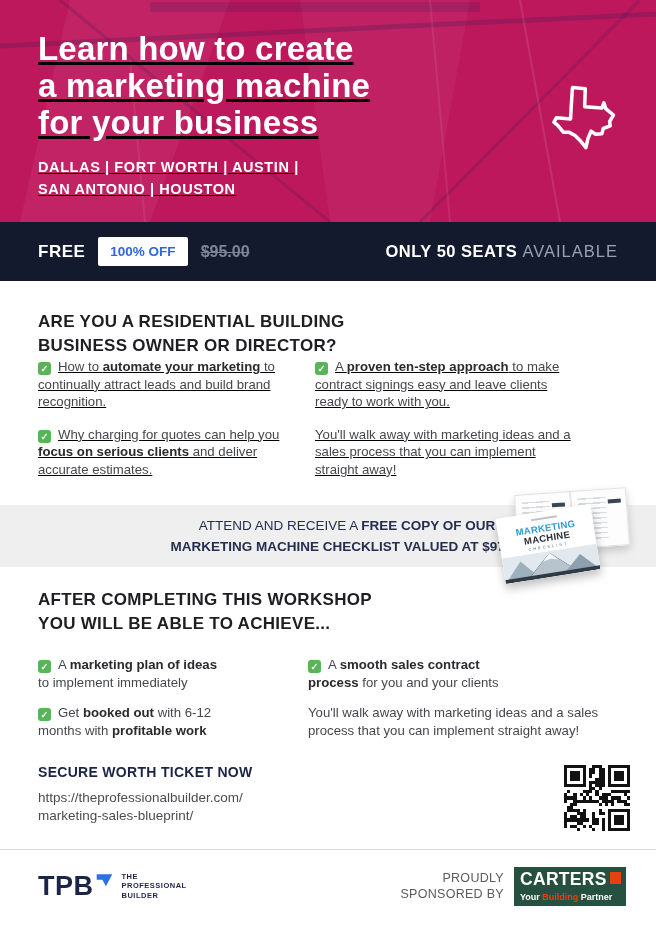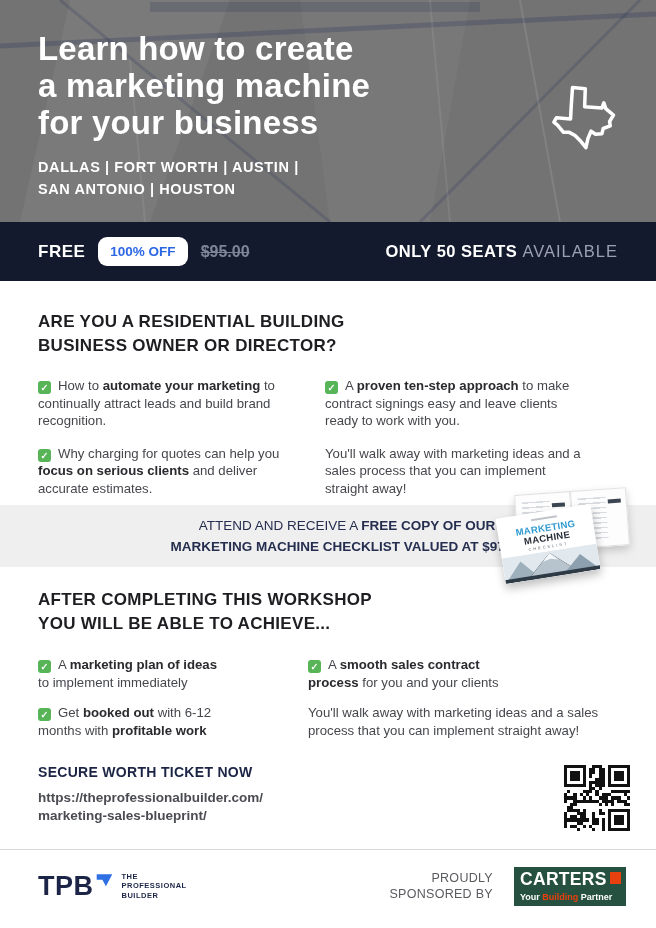--- a/index.html
+++ b/index.html
@@ -1,47 +1,47 @@
 <!DOCTYPE html>
 <html><head>
 <meta charset="utf-8">
 <style>
   html,body{margin:0;padding:0;background:#fff;}
   .page{position:relative;width:656px;height:928px;background:#ffffff;
     font-family:"Liberation Sans",sans-serif;overflow:hidden;}
 
   
-  .hero{position:absolute;top:0;left:0;width:656px;height:222px;background:#737373;overflow:hidden;}
+  .hero{position:absolute;top:0;left:0;width:656px;height:222px;background:#be185d;overflow:hidden;text-decoration:underline;}
   .hero-bg{position:absolute;top:0;left:0;width:656px;height:222px;}
   .hero-content{position:relative;padding:30px 0 0 38px;}
   .hero h1{margin:0;font-size:33px;line-height:37px;font-weight:700;color:#fff;letter-spacing:.2px;}
   .hero h1 span{display:block;}
   .cities{margin:15px 0 0;font-size:14.5px;line-height:22px;font-weight:700;color:#fff;letter-spacing:.6px;}
   .cities span{display:block;}
   .badge{position:absolute;top:84px;right:30px;text-align:right;color:#fff;}
   .badge .tx-icon{width:64px;height:66px;margin:0 10px 0 0;}
   .badge-text span{display:block;font-size:21px;line-height:23px;font-weight:800;letter-spacing:.5px;}
 
   
   .offer-bar{position:absolute;top:222px;left:0;right:0;height:59px;background:#141a2d;
     display:flex;align-items:center;justify-content:space-between;padding:0 38px;box-sizing:border-box;}
   .offer-left{display:flex;align-items:center;gap:13px;}
   .free{color:#fff;font-weight:800;font-size:17px;letter-spacing:.5px;}
-  .pill{background:#fff;color:#2b66e3;font-weight:800;font-size:13.5px;padding:7px 12px;border-radius:9px;}
+  .pill{background:#fff;color:#2b66e3;font-weight:800;font-size:13.5px;padding:7px 12px;border-radius:2px;}
   .price{color:#7e8598;font-weight:700;font-size:16px;text-decoration:line-through;}
   .seats{font-size:16.5px;letter-spacing:.5px;}
   .seats .b{color:#fff;font-weight:800;}
   .seats .l{color:#9aa1b2;font-weight:400;letter-spacing:1px;}
 
   
   .sec{position:absolute;left:38px;right:38px;}
   .sec1{top:281px;}
   .sec h2{margin:29px 0 0;font-size:17px;line-height:24px;font-weight:800;color:#1e1e22;letter-spacing:.3px;}
   .sec h2 span{display:block;}
-  .cols1{display:flex;gap:25px;margin-top:19px;}
+  .cols1{display:flex;gap:15px;text-decoration:underline;}
   .col-a,.col-b{width:262px;}
   p.item{margin:0 0 15px;font-size:13.2px;line-height:17.6px;color:#46474d;}
   p.item b,.item2 b{color:#2a2a2f;}
   .chk{display:inline-block;width:13px;height:13px;background:#57b457;border-radius:3px;color:#fff;
     font-size:9.5px;line-height:13px;text-align:center;font-weight:700;margin-right:7px;vertical-align:-1px;}
   p.para{margin:0;font-size:13.2px;line-height:17.6px;color:#46474d;}
 
   
   .band{position:absolute;top:505px;left:0;right:0;height:62px;background:#efeff0;}
   .band-text{padding:11px 0 0 38px;font-size:13.5px;line-height:20.5px;color:#252e4f;}
@@ -67,33 +67,33 @@
   .cols2{display:flex;margin-top:20px;}
   .c2a{width:236px;}
   .c2b{flex:1;margin-left:34px;}
   .item2{margin:0 0 13px;font-size:13.2px;line-height:17.6px;color:#46474d;}
   .item2 .ln{display:block;}
   .item2 .ln1{display:block;}
 
   
   .cta{position:absolute;top:764px;left:38px;right:38px;}
   .cta h3{margin:0;font-size:14px;font-weight:800;color:#1b2444;letter-spacing:.3px;}
-  .url{margin:9px 0 0;font-size:13.5px;line-height:18px;color:#4b4c52;font-weight:bold;}
+  .url{margin:9px 0 0;font-size:13.5px;line-height:18px;color:#4b4c52;}
   .url span{display:block;}
   .qr{position:absolute;right:-12px;top:1px;width:66px;height:66px;}
 
   
   .footer{position:absolute;top:849px;left:0;right:0;bottom:0;border-top:1px solid #d9d9dc;
     display:flex;align-items:center;padding:0 30px 6px 38px;box-sizing:border-box;}
   .tpb{display:flex;align-items:center;}
   .tpb .acr{font-size:27px;font-weight:800;color:#1c2547;letter-spacing:.5px;}
   .tpb .mark{width:17px;height:15px;margin:-12px 0 0 2px;}
   .tpb-text{margin-left:9px;font-size:7.5px;font-weight:700;color:#1c2547;letter-spacing:.5px;line-height:9.5px;}
   .tpb-text span{display:block;}
-  .sponsor{margin-left:auto;margin-right:21px;text-align:right;font-size:12.5px;line-height:16px;color:#5a5b60;letter-spacing:.3px;}
+  .sponsor{margin-left:auto;margin-right:10px;text-align:right;font-size:12.5px;line-height:16px;color:#5a5b60;letter-spacing:.3px;}
   .sponsor span{display:block;}
   .carters{width:112px;background:#26503f;padding:4px 5px 4px 6px;box-sizing:border-box;}
   .carters .row1{display:flex;align-items:flex-start;}
   .carters .nm{font-size:17.5px;font-weight:900;color:#fff;letter-spacing:.3px;line-height:17px;}
   .carters .sq{width:12px;height:12px;background:#e6410e;margin-left:3px;margin-top:1px;}
   .carters .row2{font-size:9px;font-weight:800;line-height:10px;margin-top:4px;white-space:nowrap;}
   .carters .w{color:#fff;}
   .carters .o{color:#e6410e;}
 </style>
 </head>

